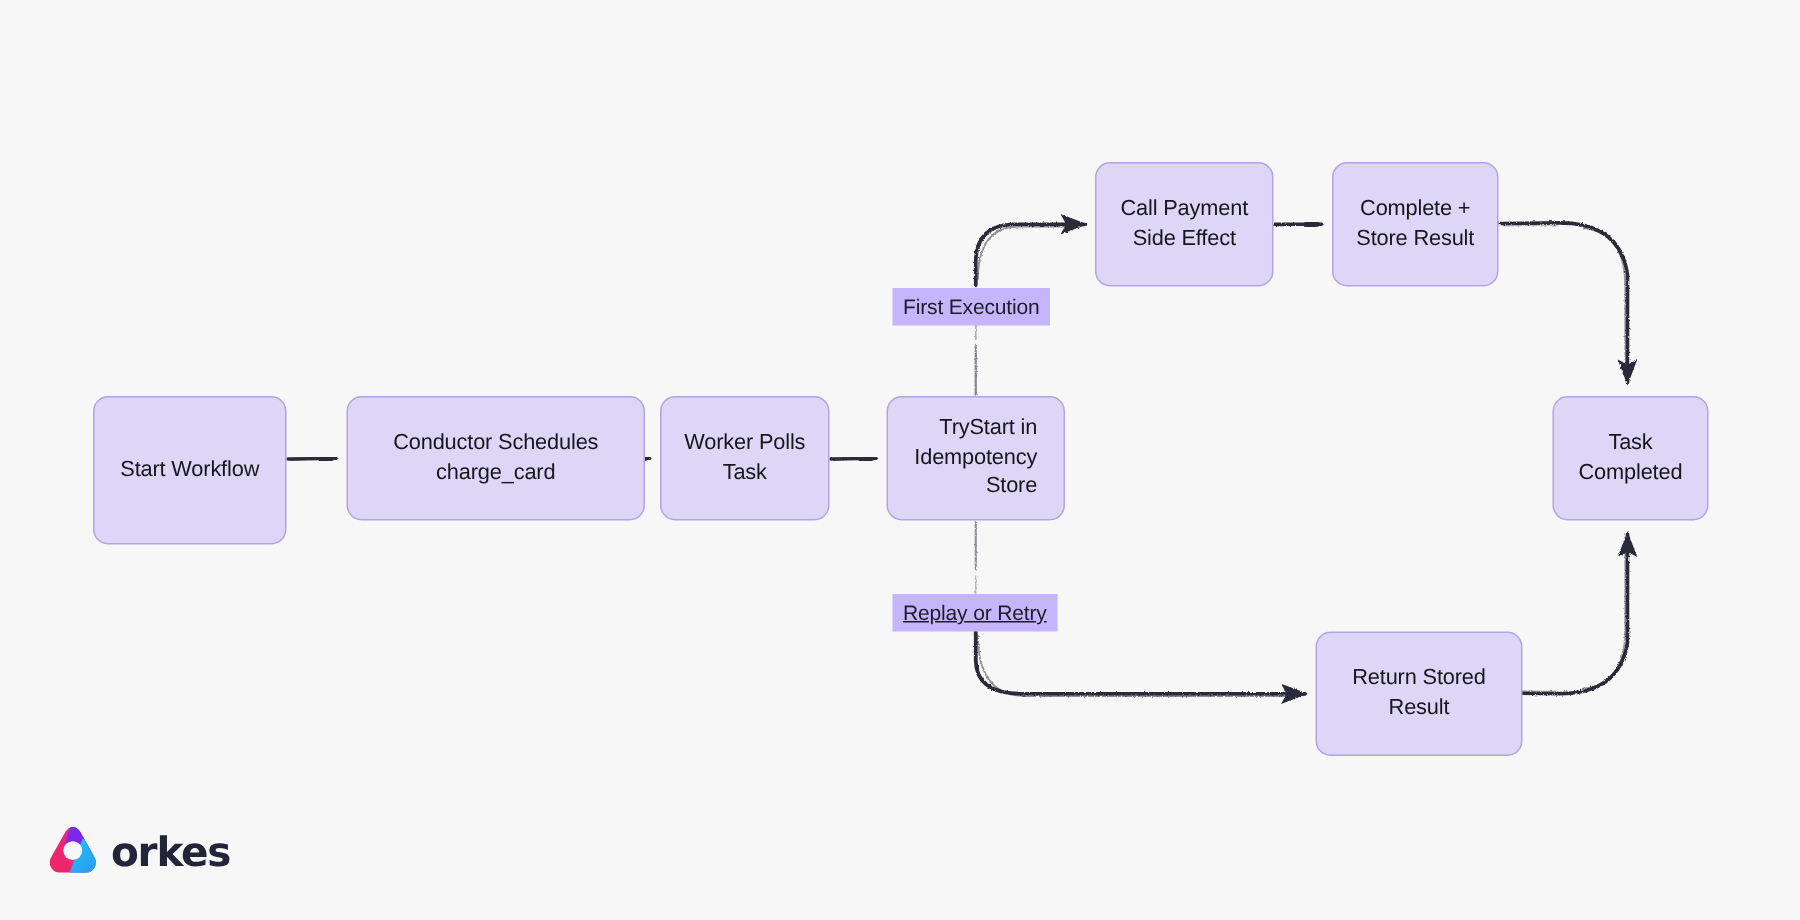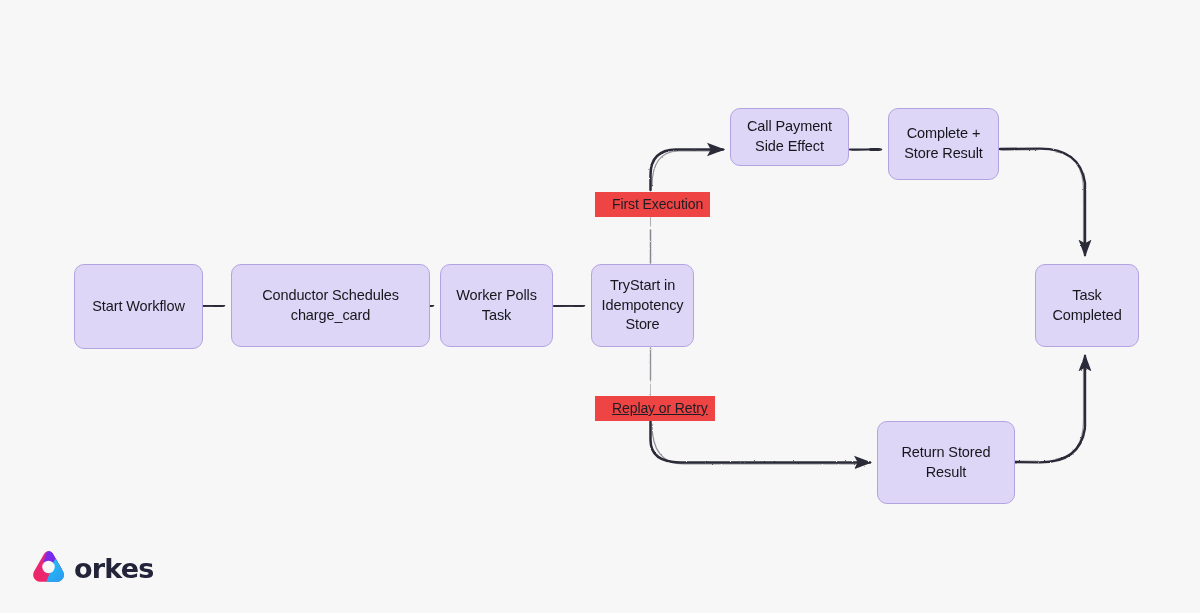--- a/index.html
+++ b/index.html
@@ -40,25 +40,25 @@
     z-index: 3;
   }
   .node-label {
     display: block;
     white-space: pre-line;
     padding: 0 8px;
   }
   .edge-label {
     position: absolute;
     box-sizing: border-box;
-    background: #ef4444;
+    background: #c4b5fd;
     color: #1d1d26;
     font-size: 14px;
     line-height: 1;
-    padding: 5px 7px 6px 17px;
+    padding: 5px 7px 6px 7px;
     white-space: nowrap;
     z-index: 4;
     letter-spacing: -0.1px;
   }
   
   #logo {
     position: absolute;
     left: 32px;
     top: 550px;
     display: flex;
@@ -143,46 +143,46 @@
       </g>
 
       <g filter="url(#rough2)">
         <path d="M1000,462 L1040,462.4 Q1080,462.4 1085,428 L1085,356" stroke-width="2.4" marker-end="url(#ah)"></path>
         <path d="M1002,460.5 L1038,461" stroke-width="1" opacity="0.3"></path>
         <path d="M1056,459 Q1083,456 1083.5,421 L1083.5,362" stroke-width="1.2" opacity="0.45"></path>
       </g>
     </g>
   </svg>
 
-  <div class="node" style="left:74px;  top:264px;  width:129px; height:85px;">
+  <div class="node" style="left:62px;  top:264px;  width:129px; height:99px;">
     <span class="node-label">Start Workflow</span>
   </div>
 
   <div class="node" style="left:231px; top:264px; width:199px; height:83px;">
     <span class="node-label">Conductor Schedules
 charge_card</span>
   </div>
 
   <div class="node" style="left:440px; top:264px; width:113px; height:83px;">
     <span class="node-label">Worker Polls
 Task</span>
   </div>
 
-  <div class="node" style="left:591px; top:264px; width:103px; height:83px;">
+  <div class="node" style="left:591px; top:264px; width:119px; height:83px;text-align:right;">
     <span class="node-label">TryStart in
 Idempotency
 Store</span>
   </div>
 
-  <div class="node" style="left:730px; top:108px; width:119px; height:58px;align-items:center;">
+  <div class="node" style="left:730px; top:108px; width:119px; height:83px;align-items:center;">
     <span class="node-label">Call Payment
 Side Effect</span>
   </div>
 
-  <div class="node" style="left:888px; top:108px; width:111px; height:72px;">
+  <div class="node" style="left:888px; top:108px; width:111px; height:83px;">
     <span class="node-label">Complete +
 Store Result</span>
   </div>
 
   <div class="node" style="left:1035px; top:264px; width:104px; height:83px;">
     <span class="node-label">Task
 Completed</span>
   </div>
 
   <div class="node" style="left:877px; top:421px; width:138px; height:83px;">

